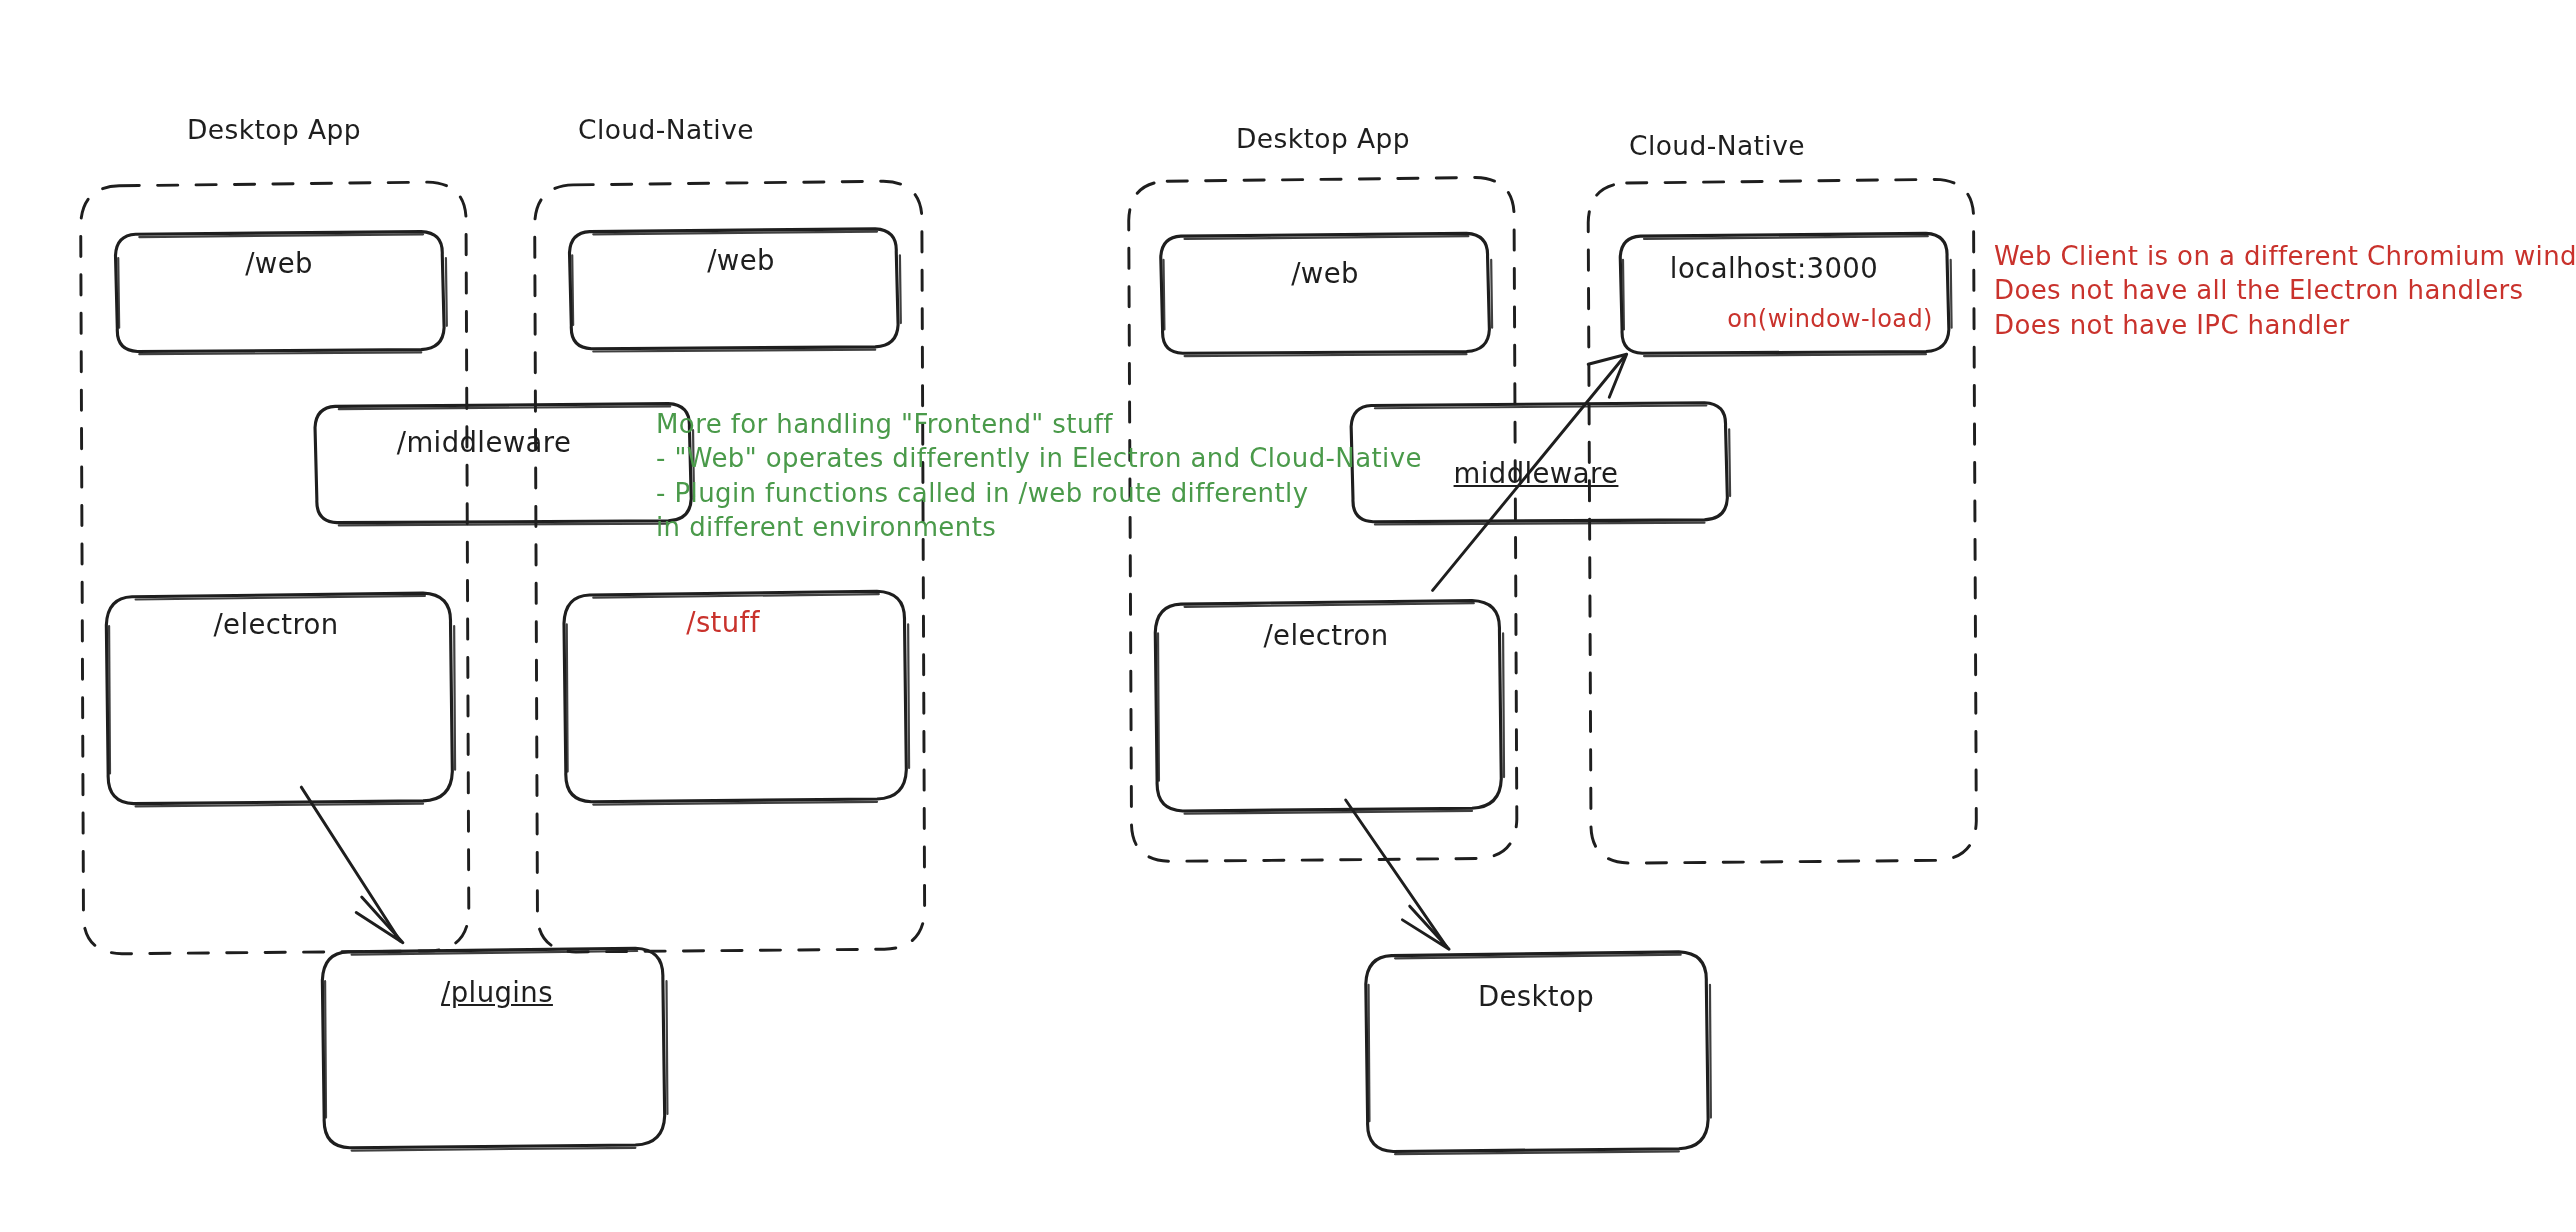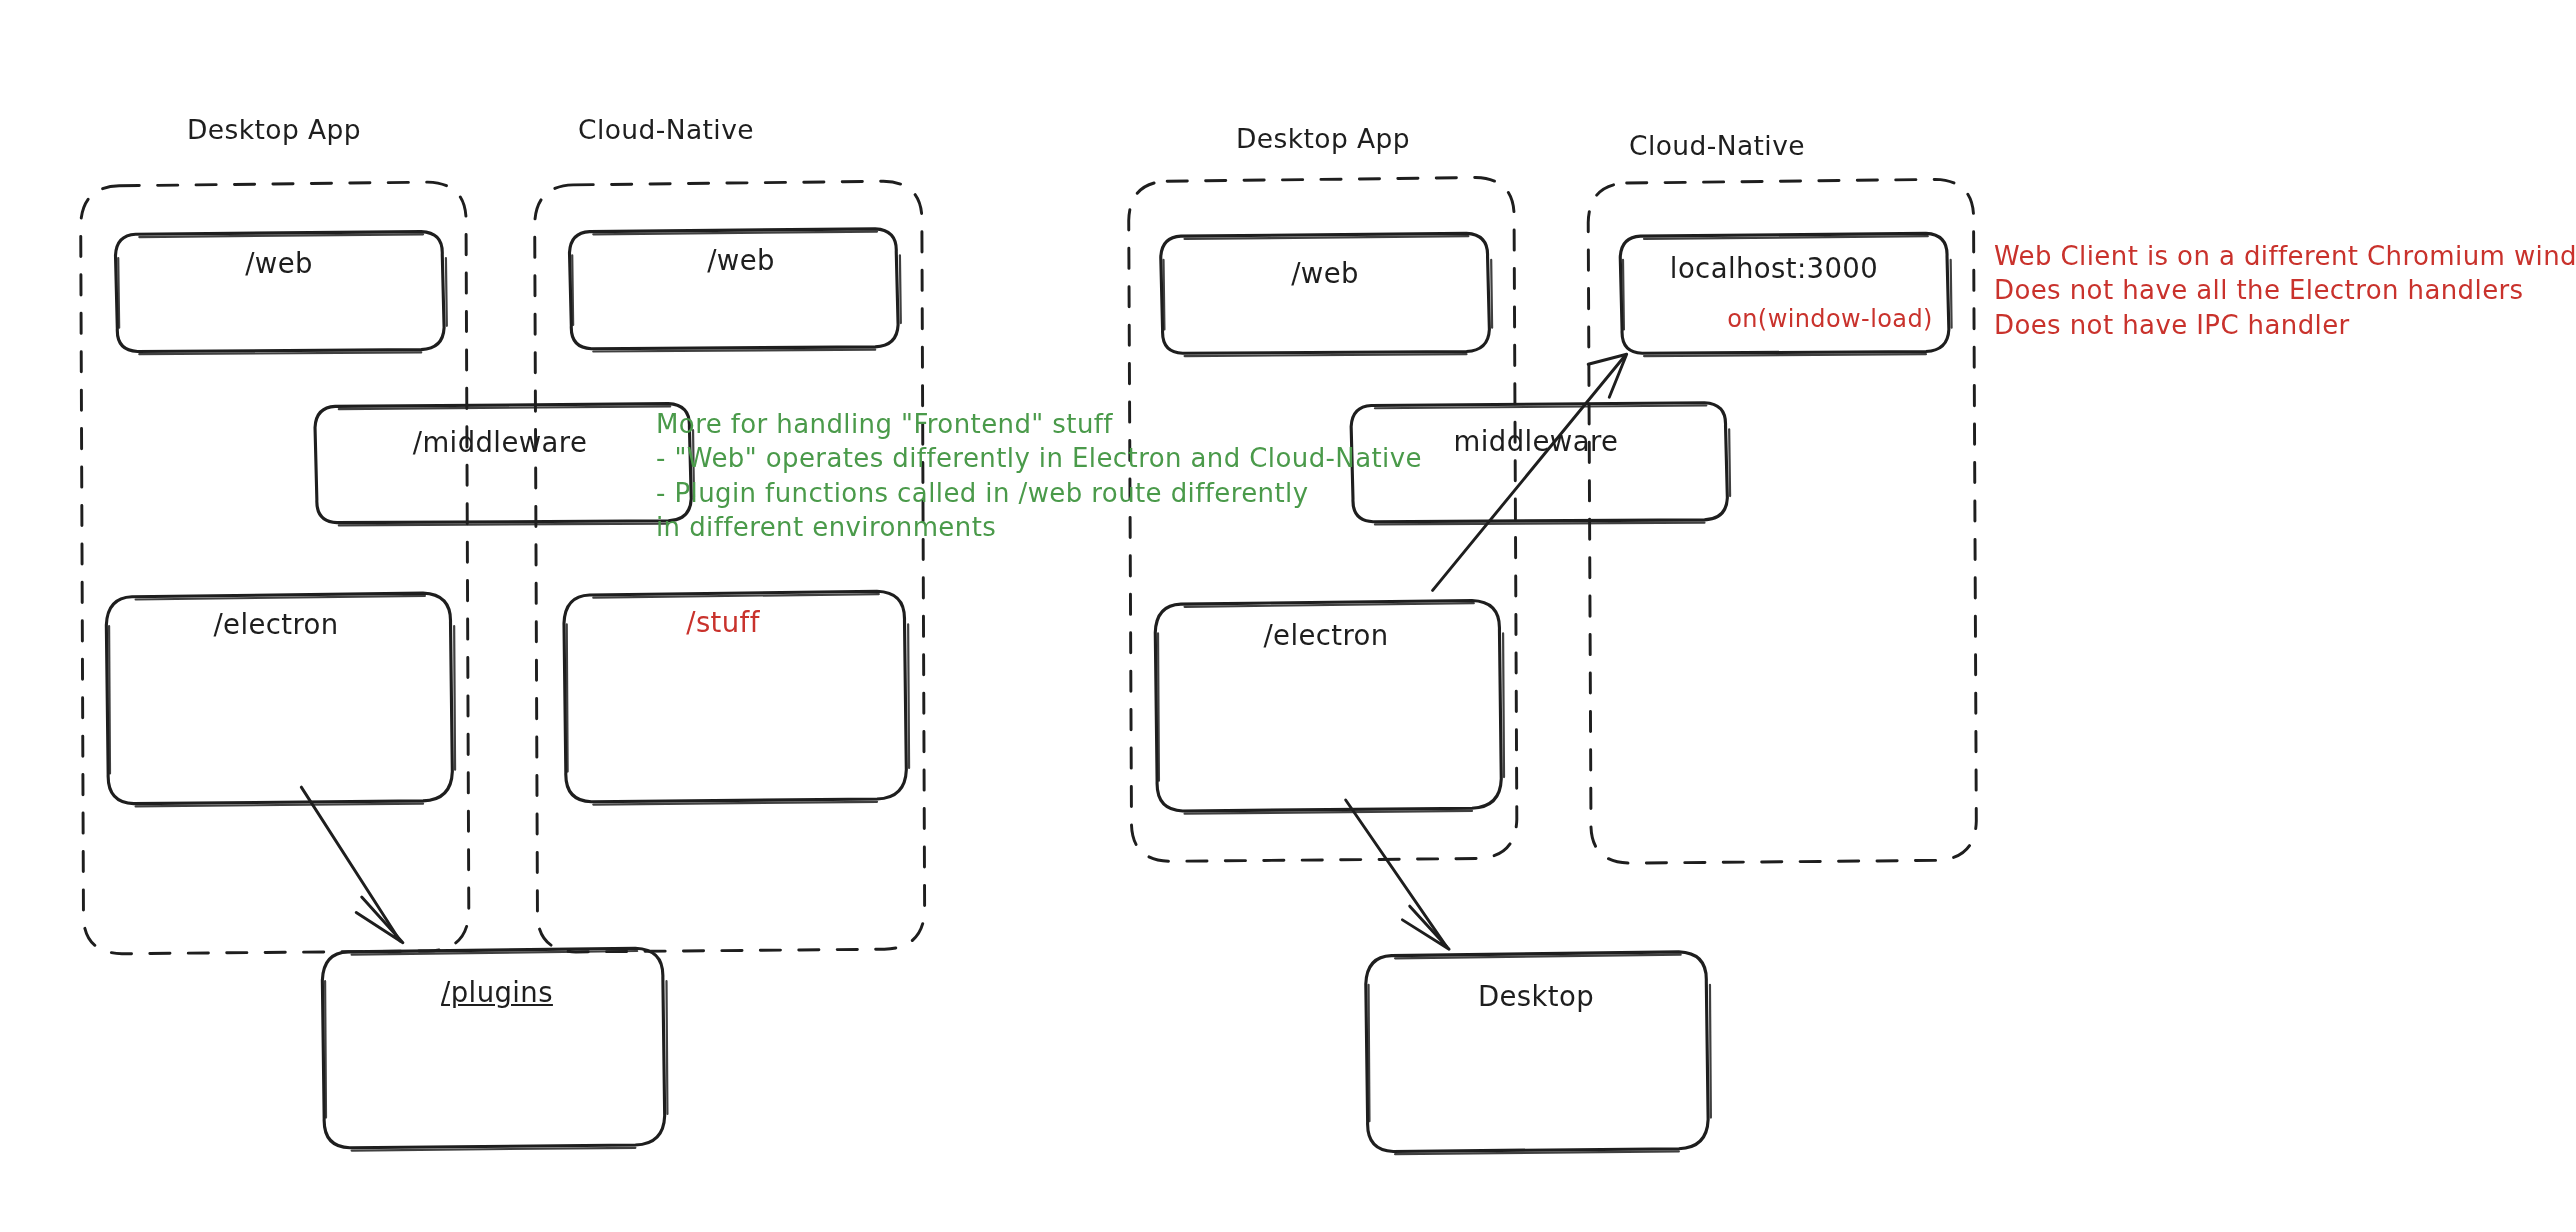--- a/index.html
+++ b/index.html
@@ -159,37 +159,37 @@
       <path class="arrw" d="M1470 874 L1580 1034"></path>
       <path class="arrw" d="M1540 990 L1583 1037 L1532 1005"></path>
     </g>
   </svg>
 
   <div class="label grp-title" style="left:274px; top:114px;">Desktop App</div>
   <div class="label grp-title" style="left:666px; top:114px;">Cloud-Native</div>
 
   <div class="label box-title" style="left:279px; top:247px;">/web</div>
   <div class="label box-title" style="left:741px; top:244px;">/web</div>
-  <div class="label box-title" style="left:500px; top:426px;text-align:right;">/middleware</div>
+  <div class="label box-title" style="left:484px; top:426px;text-align:right;">/middleware</div>
   <div class="label box-title" style="left:276px; top:608px;">/electron</div>
   <div class="label box-title txt-red" style="left:723px; top:606px;">/stuff</div>
   <div class="label box-title" style="left:497px; top:976px;text-decoration:underline;">/plugins</div>
 
   <div class="label note note-green" style="left:656px; top:407px;">More for handling "Frontend" stuff
 - "Web" operates differently in Electron and Cloud-Native
 - Plugin functions called in /web route differently
 in different environments</div>
 
   <div class="label grp-title" style="left:1323px; top:123px;">Desktop App</div>
   <div class="label grp-title" style="left:1717px; top:130px;">Cloud-Native</div>
 
   <div class="label box-title" style="left:1325px; top:257px;">/web</div>
   <div class="label box-title" style="left:1774px; top:252px;">localhost:3000</div>
   <div class="label box-sub txt-red" style="left:1830px; top:305px;">on(window-load)</div>
-  <div class="label box-title" style="left:1536px; top:425px;">middleware</div>
+  <div class="label box-title" style="left:1536px; top:457px;text-decoration:underline;">middleware</div>
   <div class="label box-title" style="left:1326px; top:619px;">/electron</div>
   <div class="label box-title" style="left:1536px; top:980px;">Desktop</div>
 
   <div class="label note note-red" style="left:1994px; top:239px;">Web Client is on a different Chromium window
 Does not have all the Electron handlers
 Does not have IPC handler</div>
 
 </div>
 
 

